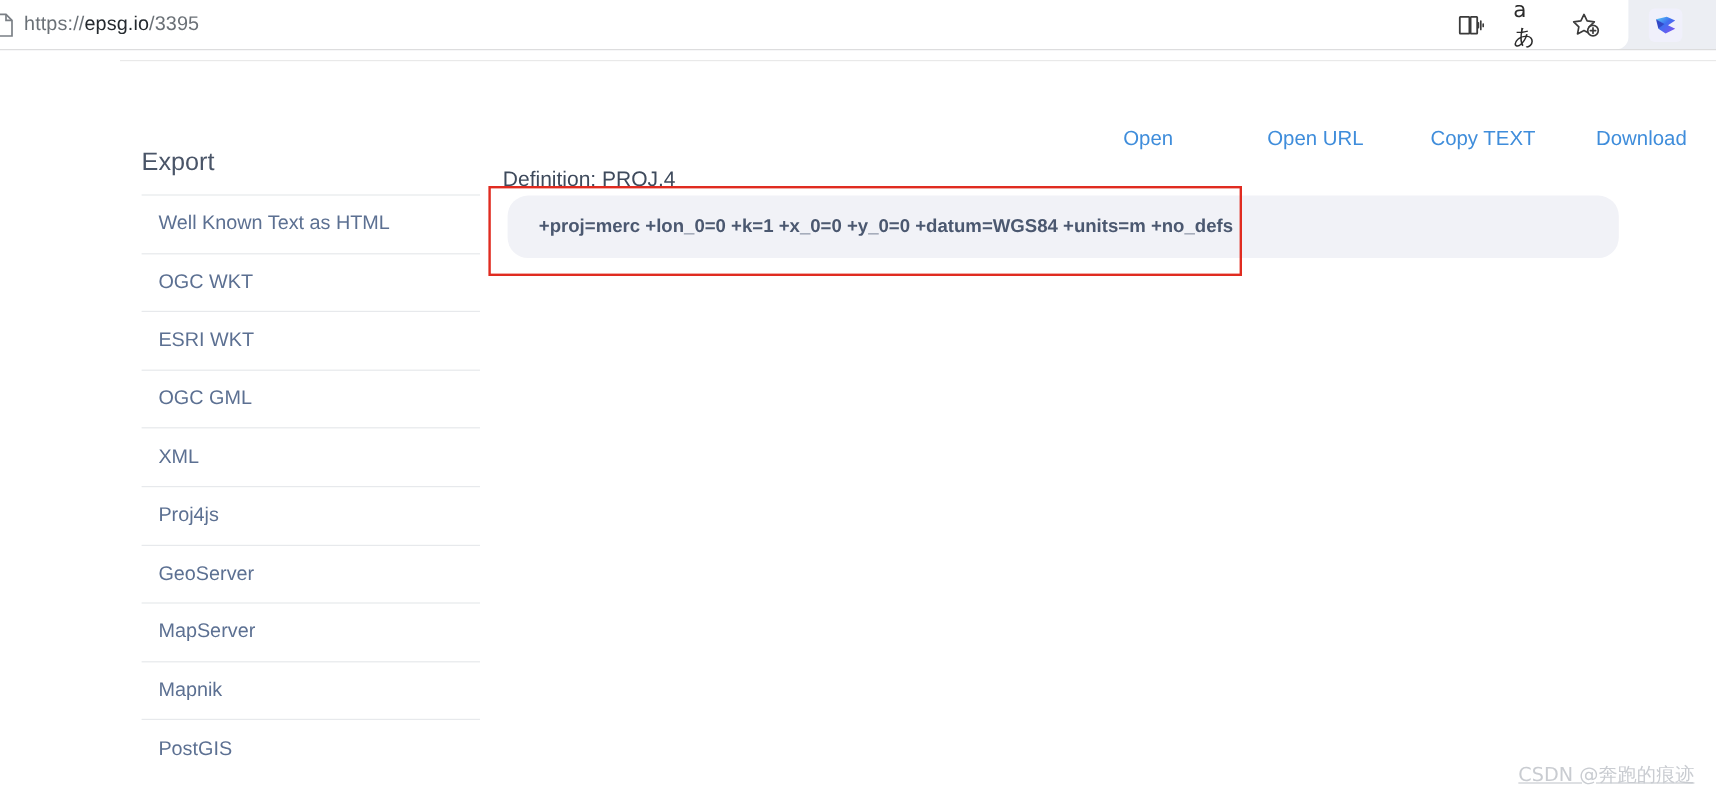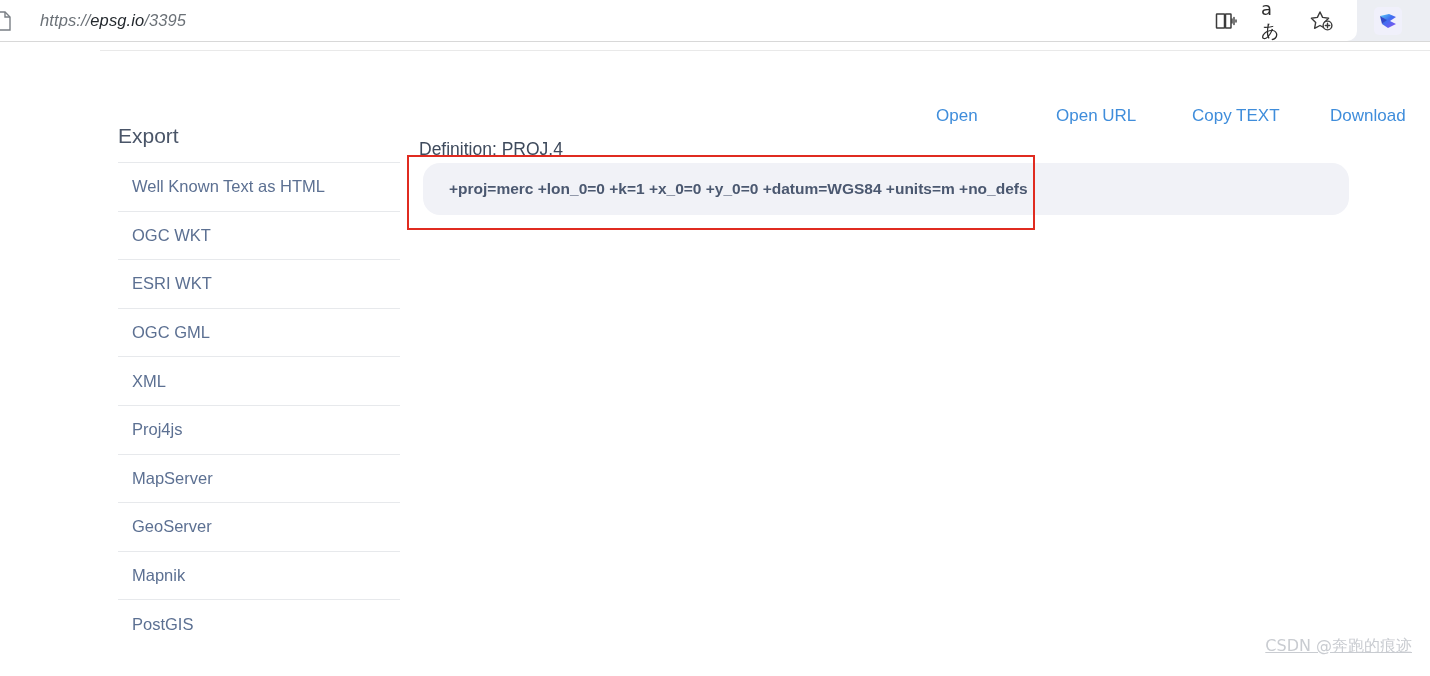--- a/index.html
+++ b/index.html
@@ -43,26 +43,25 @@
   #page-favicon {
     width: 22px;
     height: 26px;
     margin-left: -6px;
     flex: 0 0 auto;
     position: relative;
   }
   #page-favicon svg { position: absolute; top: 2px; left: 0; }
 
   #url-text {
-    margin-left: 24px;
+    margin-left: 4px;
     font-size: 16.5px;
     color: #6b7177;
     letter-spacing: 0.1px;
     white-space: nowrap;
-    font-style: italic;
   }
   #url-text .host { color: #24292e; }
 
   #chrome-actions {
     position: absolute;
     top: 0;
     right: 73px;
     height: 41px;
     display: flex;
     align-items: center;
@@ -314,24 +313,24 @@
     <div class="export-item">
       <span class="export-item-label">OGC GML</span>
     </div>
     <div class="export-item">
       <span class="export-item-label">XML</span>
     </div>
     <div class="export-item">
       <span class="export-item-label">Proj4js</span>
     </div>
     <div class="export-item">
+      <span class="export-item-label">GeoServer</span>
+    </div>
+    <div class="export-item">
       <span class="export-item-label">MapServer</span>
-    </div>
-    <div class="export-item">
-      <span class="export-item-label">GeoServer</span>
     </div>
     <div class="export-item">
       <span class="export-item-label">Mapnik</span>
     </div>
     <div class="export-item">
       <span class="export-item-label">PostGIS</span>
     </div>
   </div>
 
   <div id="main-content">

